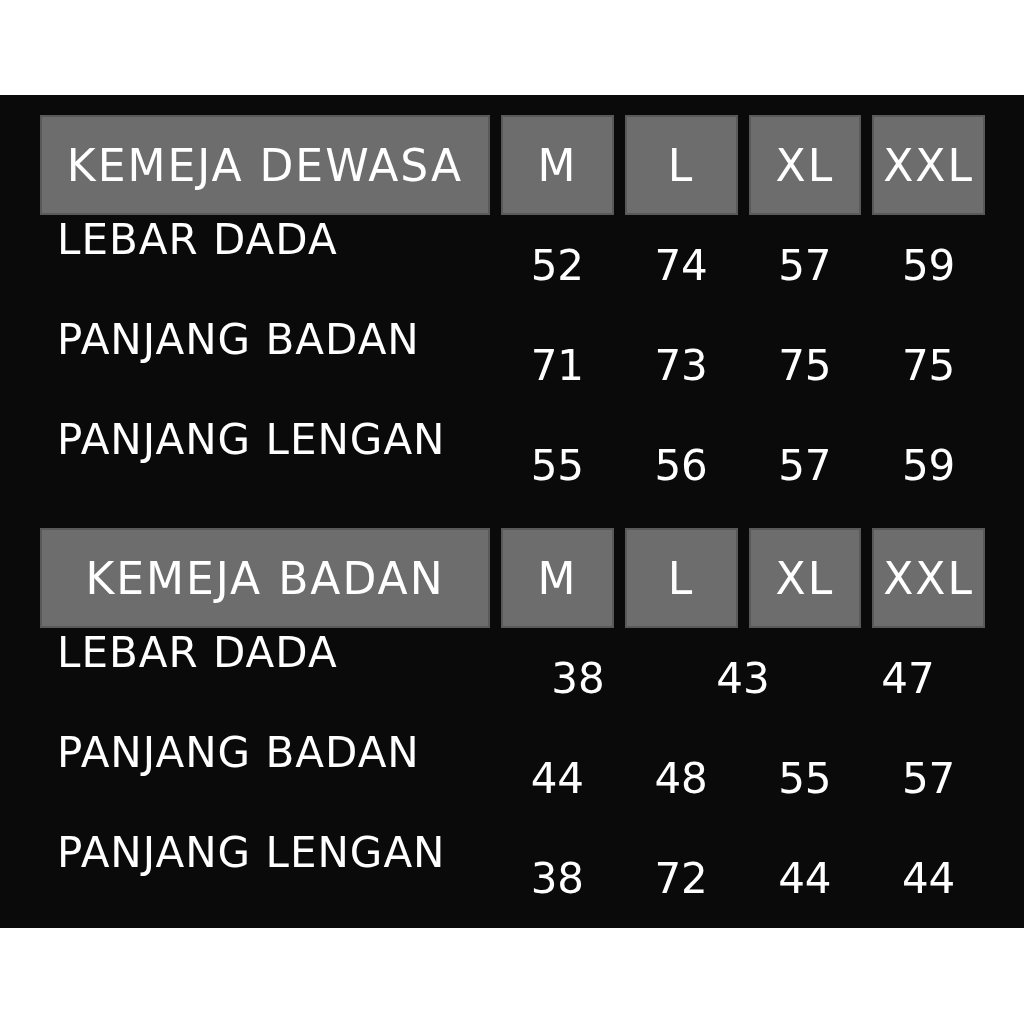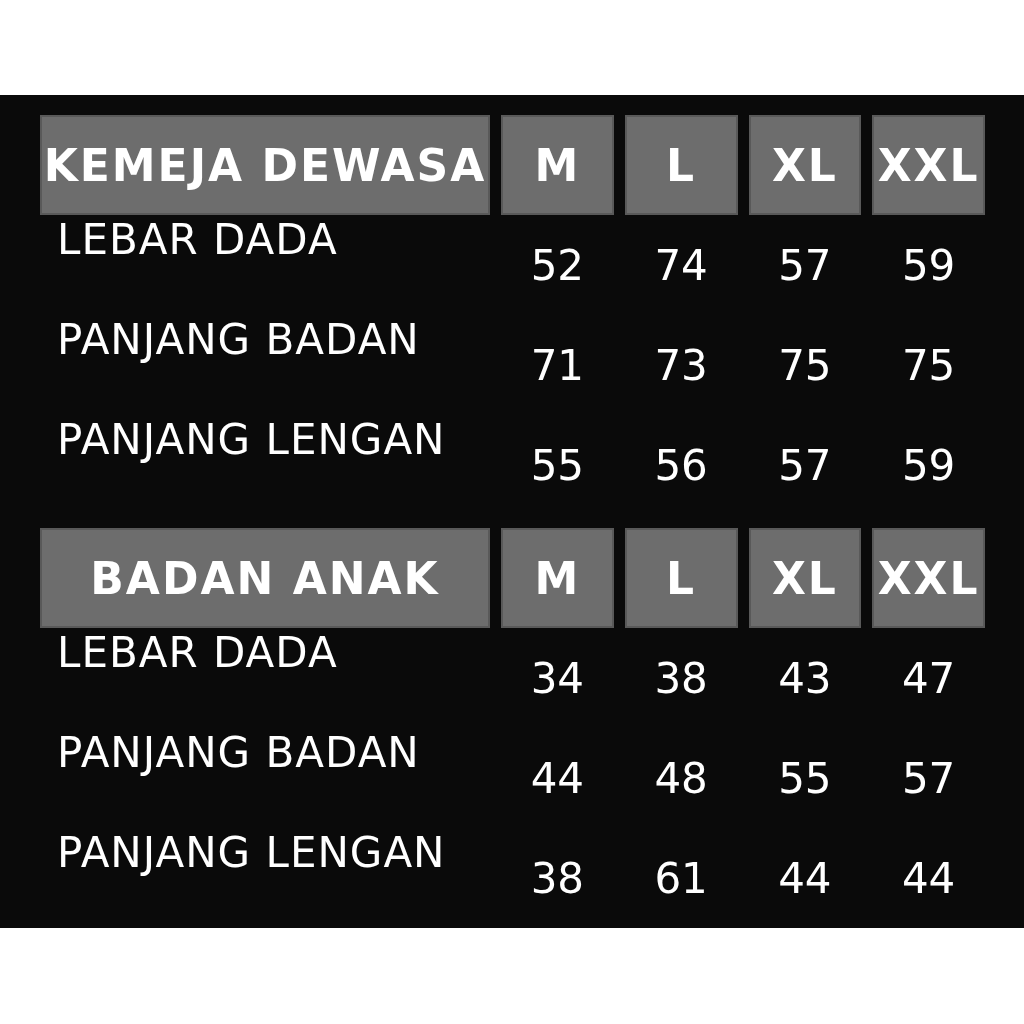--- a/index.html
+++ b/index.html
@@ -38,21 +38,21 @@
     align-items: stretch;
   }
   .data-row { align-items: flex-start; }
   .label-cell { flex: 0 0 450px; width: 450px; }
   .size-cell  { flex: 1 1 0; min-width: 0; }
   .header-cell {
     background: var(--header-cell-background);
     display: flex;
     align-items: center;
     justify-content: center;
-    font-weight: 700;
+    font-weight: 400;
     font-size: 44px;
     letter-spacing: 2px;
     color: var(--text);
     box-shadow: inset 0 0 0 2px rgba(0,0,0,0.18);
   }
   .row-label {
     font-size: 42px;
     letter-spacing: 1px;
     padding-left: 17px;
     white-space: nowrap;
@@ -99,43 +99,42 @@
         <div class="size-cell value">56</div>
         <div class="size-cell value">57</div>
         <div class="size-cell value">59</div>
       </div>
     </section>
 
     <div class="table-gap"></div>
 
     <section class="size-table">
       <div class="header-row">
-        <div class="label-cell header-cell">BADAN ANAK</div>
+        <div class="label-cell header-cell">KEMEJA BADAN</div>
         <div class="size-cell header-cell">M</div>
         <div class="size-cell header-cell">L</div>
         <div class="size-cell header-cell">XL</div>
         <div class="size-cell header-cell">XXL</div>
       </div>
       <div class="data-row">
         <div class="label-cell row-label">LEBAR DADA</div>
-        <div class="size-cell value">34</div>
         <div class="size-cell value">38</div>
         <div class="size-cell value">43</div>
         <div class="size-cell value">47</div>
       </div>
       <div class="data-row">
         <div class="label-cell row-label">PANJANG BADAN</div>
         <div class="size-cell value">44</div>
         <div class="size-cell value">48</div>
         <div class="size-cell value">55</div>
         <div class="size-cell value">57</div>
       </div>
       <div class="data-row">
         <div class="label-cell row-label">PANJANG LENGAN</div>
         <div class="size-cell value">38</div>
-        <div class="size-cell value">61</div>
+        <div class="size-cell value">72</div>
         <div class="size-cell value">44</div>
         <div class="size-cell value">44</div>
       </div>
     </section>
 
   </div>
 </div>
 
 </body></html>

